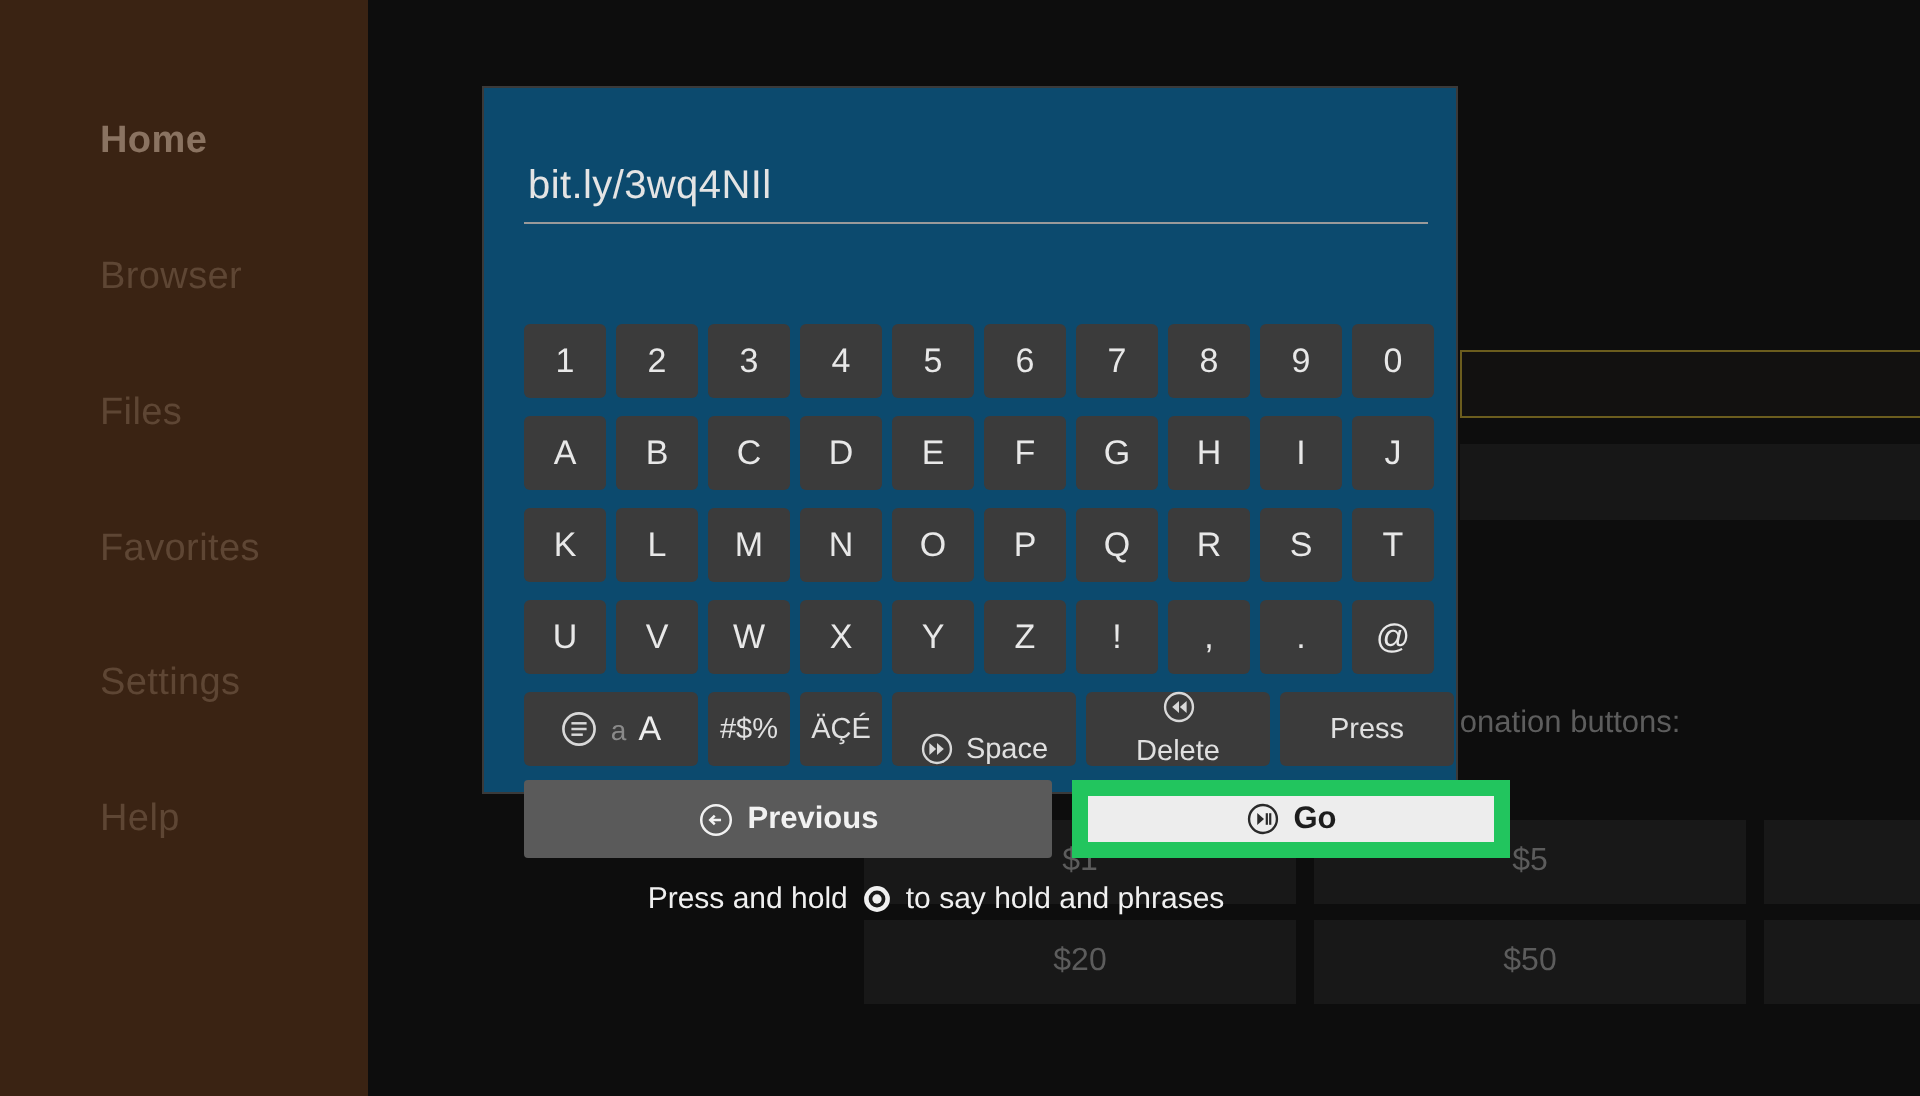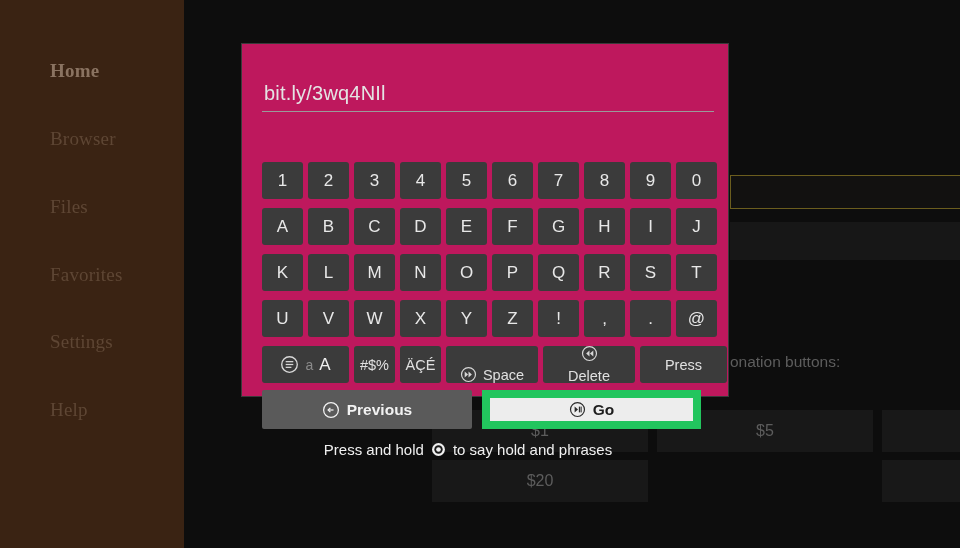--- a/index.html
+++ b/index.html
@@ -21,21 +21,20 @@
     inset: 0;
     background: #0d0d0d;
   }
   #sidebar {
     position: absolute;
     left: 0; top: 0;
     width: 184px;
     height: 548px;
     background: #3a2313;
     border-right: 5px solid #b91c1c;
-    font-family: Liberation Serif, serif;
   }
   .sidebar-item {
     position: absolute;
     left: 50px;
     font-size: 19px;
     letter-spacing: .2px;
     color: #5e4634;
     white-space: nowrap;
   }
   .sidebar-item.active {
@@ -94,21 +93,21 @@
   .dc2 { left: 473px; width: 216px; }
   .dc3 { left: 698px; width: 216px; }
 
   
   #kb-dialog {
     position: absolute;
     left: 242px;
     top: 44px;
     width: 486px;
     height: 352px;
-    background: #be185d;
+    background: #0c4a6e;
     box-shadow: 0 0 0 1px #3a3a3a;
     z-index: 20;
   }
   #kb-textfield {
     position: absolute;
     left: 20px;
     top: 26px;
     width: 452px;
     height: 42px;
     border-bottom: 1px solid #9a9a9a;
@@ -171,21 +170,21 @@
 
   .kb-actions {
     position: absolute;
     left: 20px;
     top: 346px;
     display: flex;
     gap: 10px;
     align-items: center;
   }
   #btn-previous {
-    width: 210px;
+    width: 264px;
     height: 39px;
     background: #5a5a5a;
     color: #f2f2f2;
     font-size: 15.5px;
     display: flex;
     align-items: center;
     justify-content: center;
     gap: 7px;
     border-radius: 2px;
     box-sizing: border-box;
@@ -251,20 +250,21 @@
 
     <div class="bg-block"></div>
 
     <div class="bg-note l1">ase donation buttons:</div>
     <div class="bg-note l2">)</div>
 
     <div class="donate-btn dr1 dc1">$1</div>
     <div class="donate-btn dr1 dc2">$5</div>
     <div class="donate-btn dr1 dc3">$10</div>
     <div class="donate-btn dr2 dc1">$20</div>
+    <div class="donate-btn dr2 dc2">$50</div>
     <div class="donate-btn dr2 dc3">$100</div>
   </div>
 </div>
 
 <div id="kb-dialog">
 
   <div id="kb-textfield">
     <span id="kb-text">bit.ly/3wq4NIl</span>
   </div>
 

